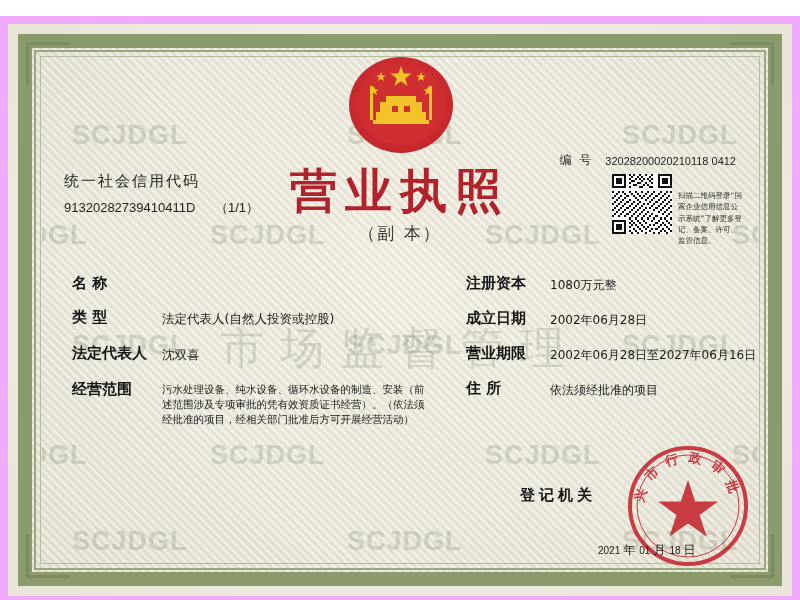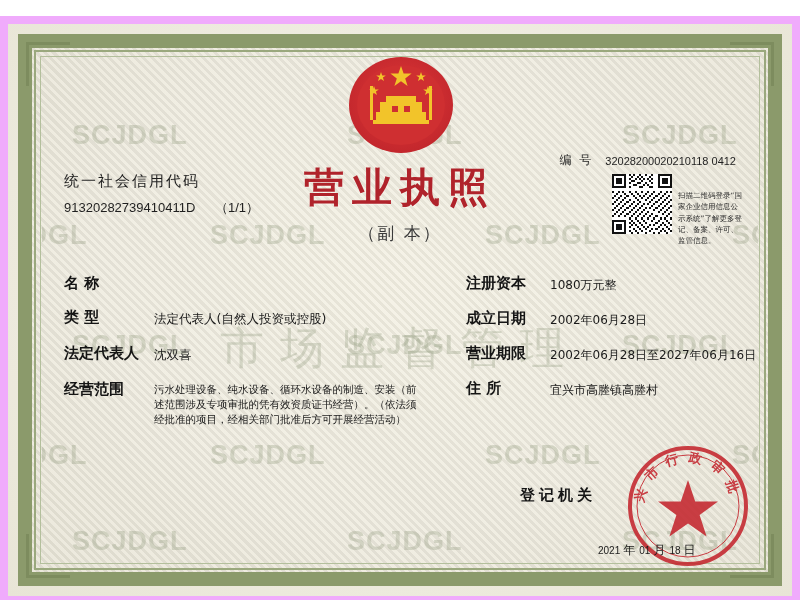--- a/index.html
+++ b/index.html
@@ -144,21 +144,21 @@
   }
 
   
   .title {
     position: absolute;
     left: 0; right: 0;
     top: 136px;
     text-align: center;
     font-family: "DejaVu Sans", sans-serif;
     font-weight: 700;
-    font-size: 40px;
+    font-size: 47px;
     letter-spacing: 8px;
     color: #b0232b;
     text-shadow: 0 1px 0 rgba(255,255,255,0.4);
   }
   .subtitle {
     position: absolute;
     left: 0; right: 0;
     top: 198px;
     text-align: center;
     font-family: "DejaVu Sans", sans-serif;
@@ -224,21 +224,21 @@
     font-family: "DejaVu Sans", sans-serif;
     font-size: 7.5px;
     line-height: 1.5;
     color: #2a2a2a;
     text-align: left;
   }
 
   
   .fields-left {
     position: absolute;
-    left: 56px;
+    left: 64px;
     top: 250px;
     width: 360px;
   }
   .fields-right {
     position: absolute;
     left: 458px;
     top: 250px;
     width: 300px;
   }
   .field {
@@ -673,21 +673,21 @@
         <div class="value">2002年06月28日</div>
       </div>
 
       <div class="field">
         <div class="label">营业期限</div>
         <div class="value">2002年06月28日至2027年06月16日</div>
       </div>
 
       <div class="field">
         <div class="label">住  所</div>
-        <div class="value">宜兴市高塍镇高塍村</div>
+        <div class="value">依法须经批准的项目</div>
       </div>
 
     </div>
 
     <div class="authority">登记机关</div>
 
     <div class="seal">
       <svg viewBox="0 0 124 124" width="124" height="124" aria-hidden="true">
         <circle cx="62" cy="62" r="58" fill="none" stroke="#c4262e" stroke-width="4"></circle>
         <circle cx="62" cy="62" r="51" fill="none" stroke="#c4262e" stroke-width="1"></circle>

